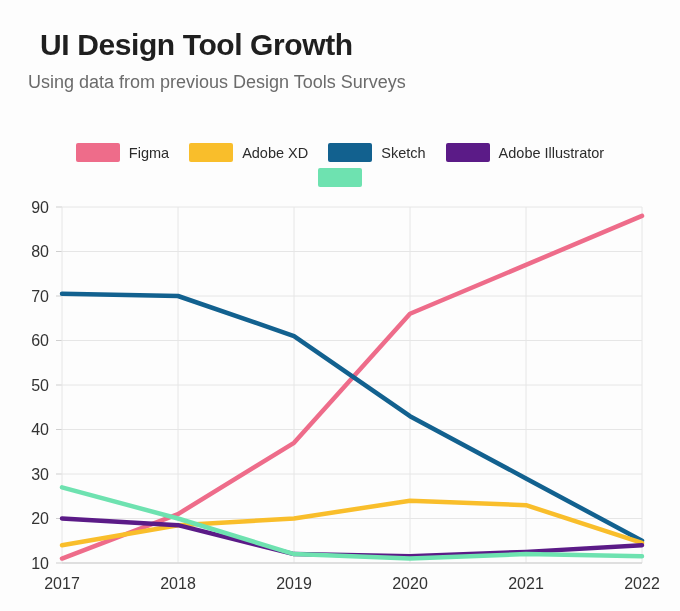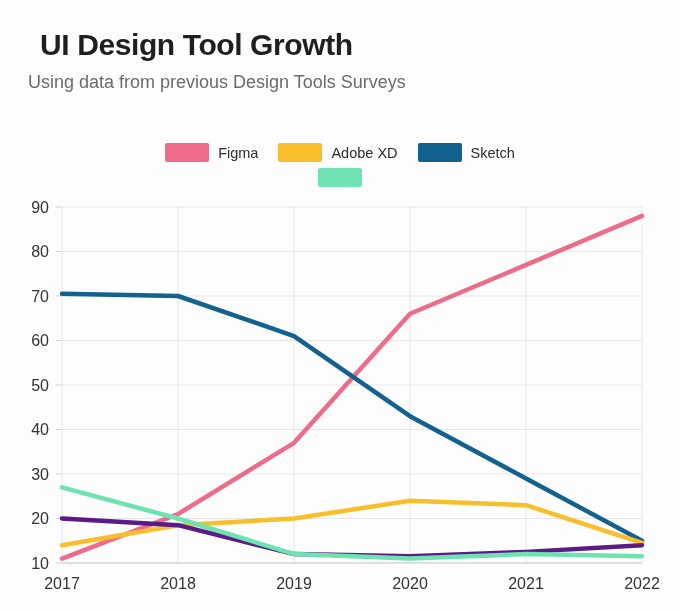--- a/index.html
+++ b/index.html
@@ -107,20 +107,24 @@
         <span class="legend-label">Figma</span>
       </div>
       <div class="legend-item">
         <span class="legend-swatch" style="background: rgb(249, 190, 43);"></span>
         <span class="legend-label">Adobe XD</span>
       </div>
       <div class="legend-item">
         <span class="legend-swatch" style="background: rgb(18, 97, 143);"></span>
         <span class="legend-label">Sketch</span>
       </div>
+      <div class="legend-item">
+        <span class="legend-swatch" style="background: rgb(91, 27, 135);"></span>
+        <span class="legend-label">Adobe Illustrator</span>
+      </div>
     </div>
     <div class="legend-row">
       <div class="legend-item">
         <span class="legend-swatch" style="background: rgb(110, 226, 176);"></span>
       </div>
     </div>
   </div>
 
   <div class="plot-wrap">
     <svg class="plot-svg" id="plot-svg" width="680" height="415" viewBox="0 0 680 415">

